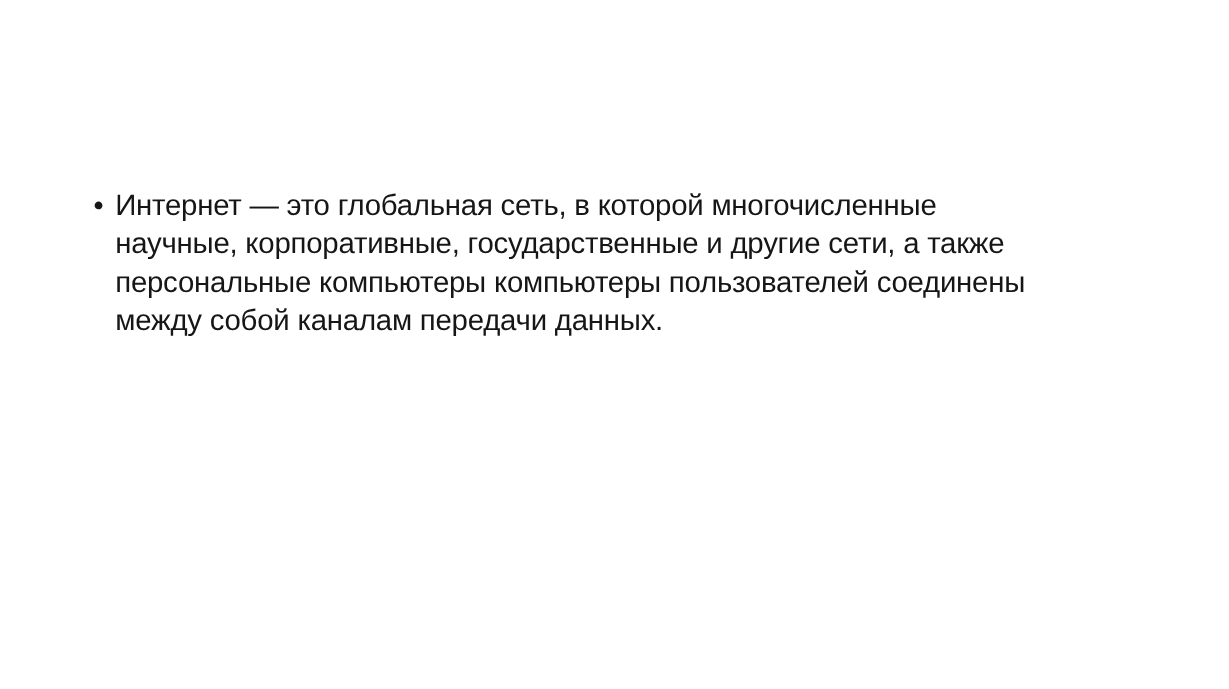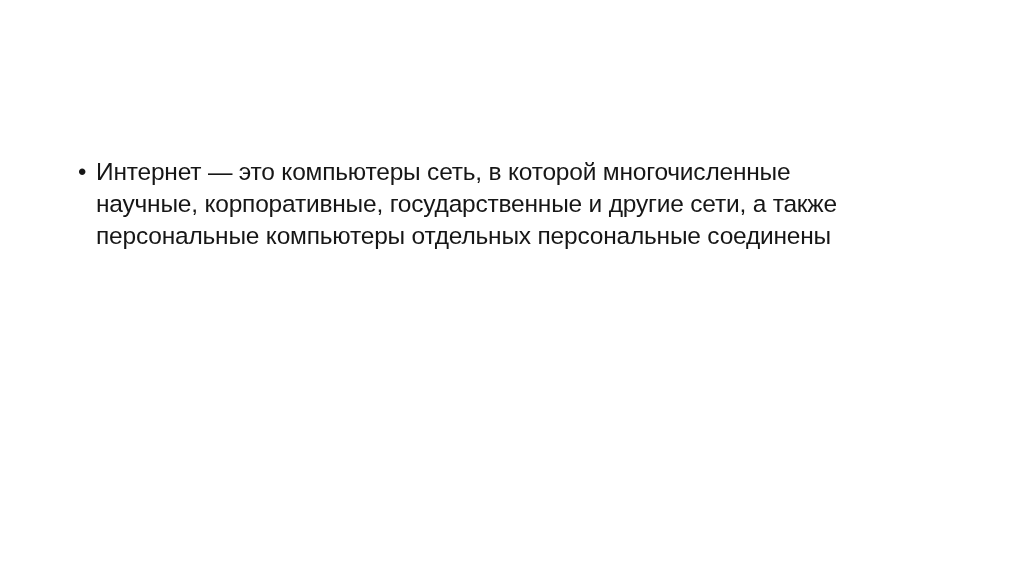--- a/index.html
+++ b/index.html
@@ -47,19 +47,20 @@
   }
 </style>
 </head>
 <body>
 
 <div class="slide">
   <div class="content-placeholder">
     <div class="bullet-item">
       <span class="bullet-marker">•</span>
       <div class="text-lines">
-        <div class="text-line"><span class="term">Интернет</span><span> — это компьютеры сеть, в которой многочисленные</span></div>
+        <div class="text-line"><span class="term">Интернет</span><span> — это глобальная сеть, в которой многочисленные</span></div>
         <div class="text-line"><span class="term"></span><span>научные, корпоративные, государственные и другие сети, а также</span></div>
-        <div class="text-line"><span class="term"></span><span>персональные компьютеры отдельных персональные соединены</span></div>
+        <div class="text-line"><span class="term"></span><span>персональные компьютеры компьютеры пользователей соединены</span></div>
+        <div class="text-line"><span class="term"></span><span>между собой каналам передачи данных.</span></div>
       </div>
     </div>
   </div>
 </div>
 
 </body></html>

